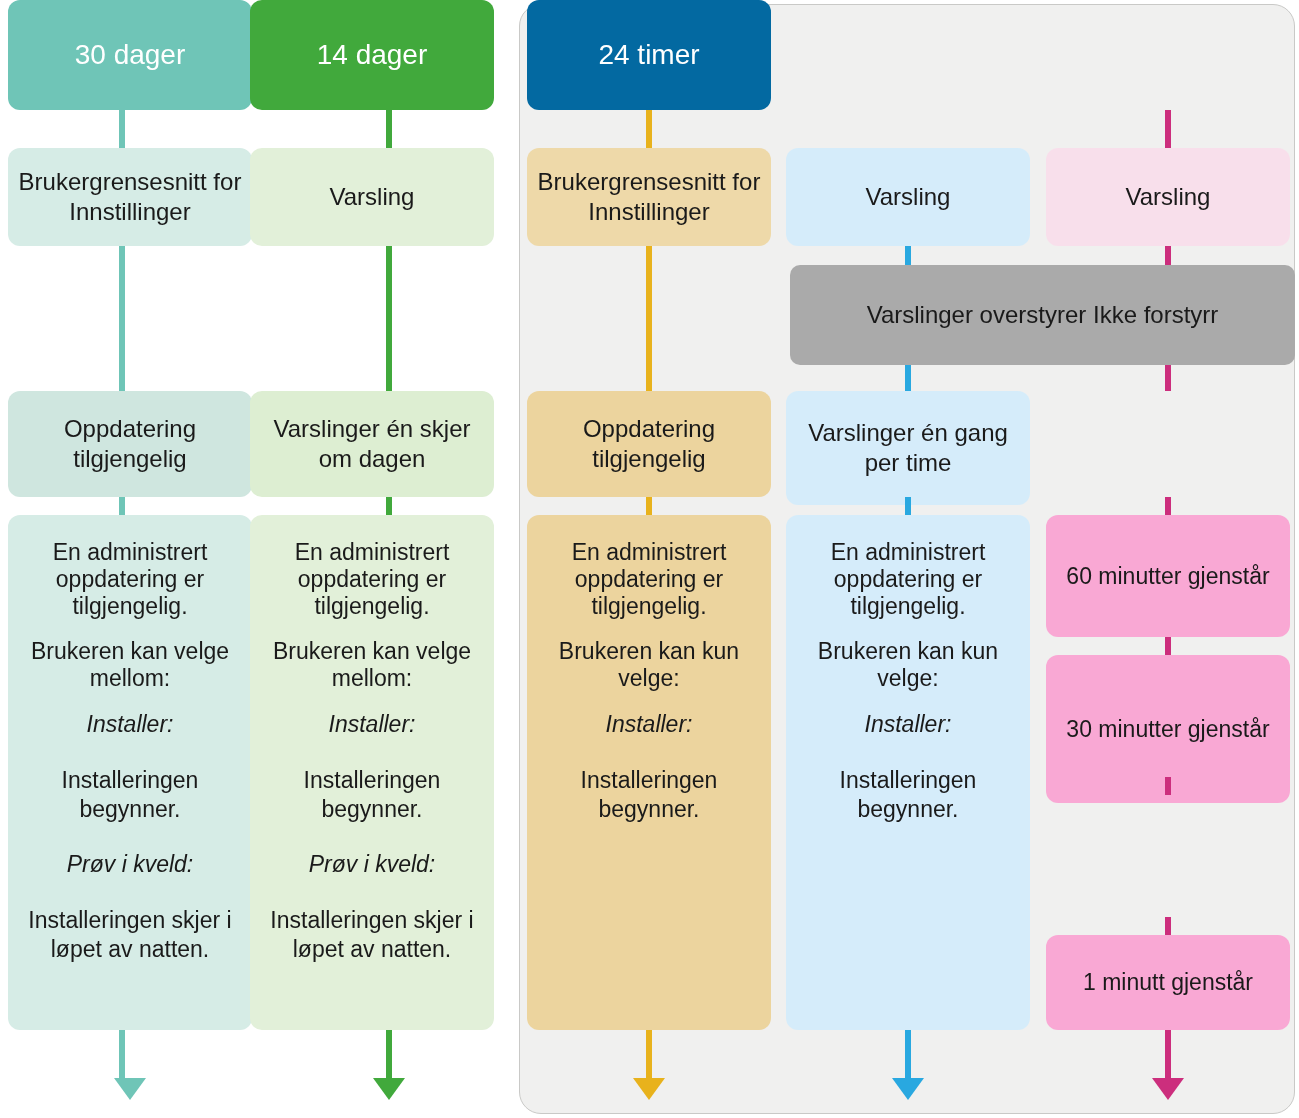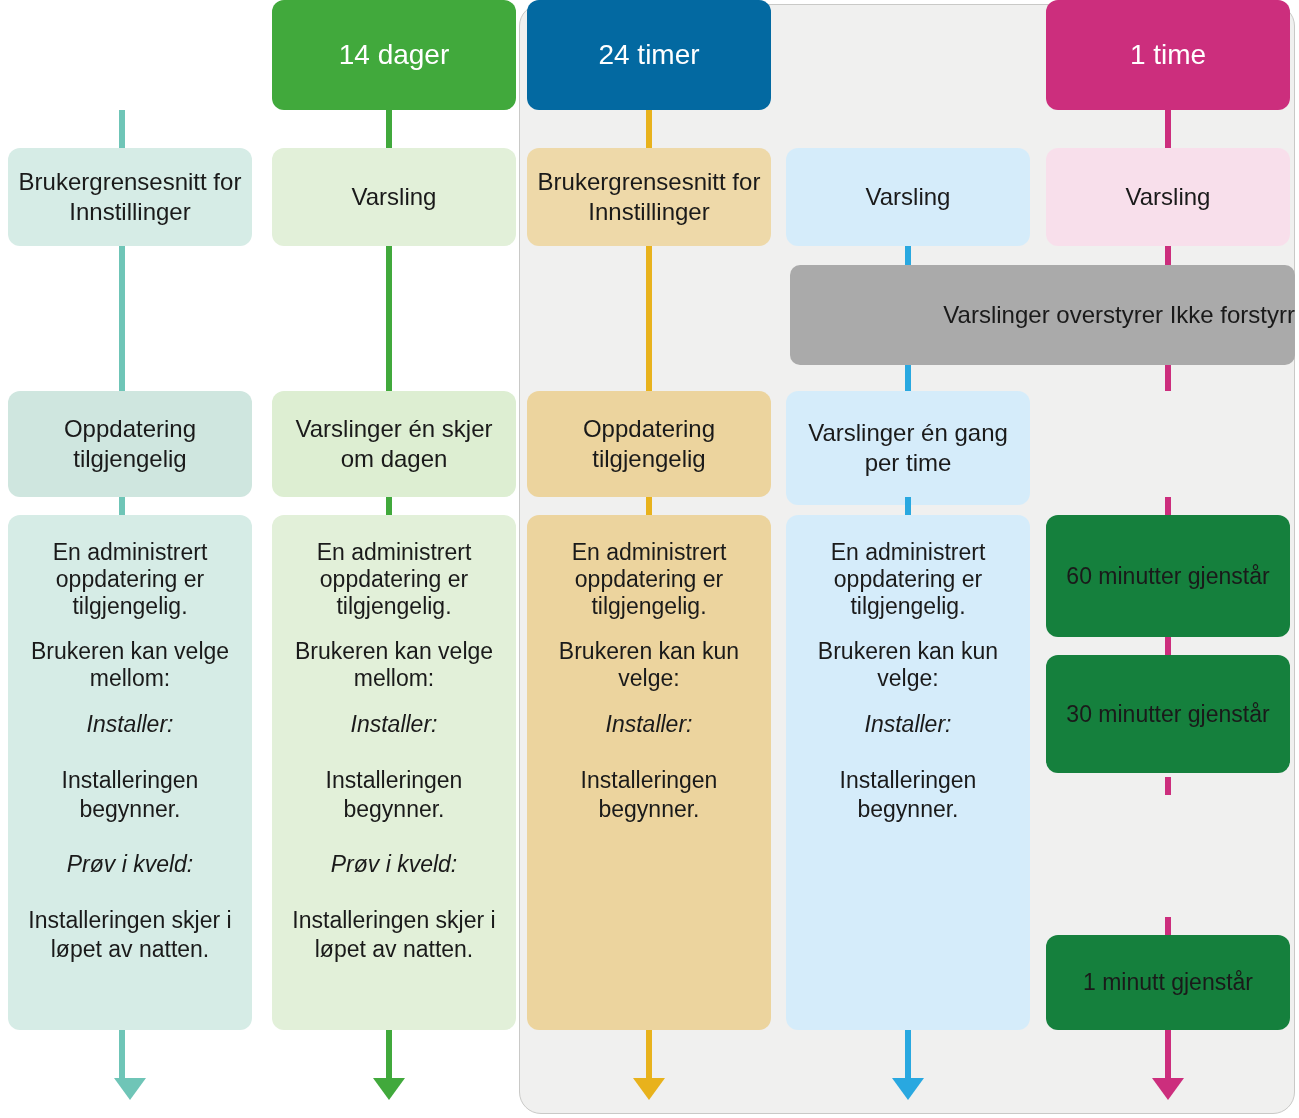--- a/index.html
+++ b/index.html
@@ -4,21 +4,21 @@
 <style>
   html,body{margin:0;padding:0;background:#ffffff;}
   body{width:1299px;height:1118px;font-family:"Liberation Sans",sans-serif;position:relative;overflow:hidden;}
   #stage{position:relative;width:1299px;height:1118px;}
 
   
   .panel{position:absolute;left:519px;top:4px;width:776px;height:1110px;background:#f0f0ef;border:1px solid #c9c9c7;border-radius:22px;box-sizing:border-box;}
 
   .col{position:absolute;top:0;width:244px;}
   .col.c0{left:8px}
-  .col.c1{left:272px}
+  .col.c1{left:250px}
   .col.c2{left:527px}
   .col.c3{left:786px}
   .col.c4{left:1046px}
 
   .hdr{height:110px;border-radius:12px;display:flex;align-items:center;justify-content:center;color:#ffffff;font-size:28px;}
   .box{border-radius:12px;display:flex;align-items:center;justify-content:center;text-align:center;color:#1a1a1a;box-sizing:border-box;padding:8px 10px;}
   .box span{display:block;line-height:1.25;}
   .connector{position:absolute;width:6px;left:119px;}
   .arrow{position:absolute;left:106px;width:0;height:0;border-left:16px solid transparent;border-right:16px solid transparent;}
 
@@ -31,50 +31,53 @@
   
   .f0{background:#d6ece6}
   .f1{background:#e2f0d9}
   .f2{background:#eed9a9}
   .f3{background:#d5ecfa}
   .f4{background:#f8dfeb}
 
   .b0{background:#cfe6df}
   .b1{background:#ddeed2}
   .b2{background:#ecd49e}
-  .b4{background:#15803d}
+  .b4{background:#f9a8d4}
 
   
   .l0{background:#6fc5b7}
   .l1{background:#41a93c}
   .l2{background:#e8b21c}
   .l3{background:#29a8e0}
   .l4{background:#cc2e7d}
 
   .a0{border-top:22px solid #6fc5b7}
   .a1{border-top:22px solid #41a93c}
   .a2{border-top:22px solid #e8b21c}
   .a3{border-top:22px solid #29a8e0}
   .a4{border-top:22px solid #cc2e7d}
 
   .fs24{font-size:24px}
   .fs23{font-size:23px}
   .ital{font-style:italic}
 
-  .override{position:absolute;left:790px;top:265px;width:505px;height:100px;background:#aaaaaa;border-radius:10px;display:flex;align-items:center;justify-content:flex-end;font-size:24px;color:#1a1a1a;text-align:center;}
+  .override{position:absolute;left:790px;top:265px;width:505px;height:100px;background:#aaaaaa;border-radius:10px;display:flex;align-items:center;justify-content:center;font-size:24px;color:#1a1a1a;text-align:center;}
   .para{margin:0 0 18px 0;}
   .para:last-child{margin-bottom:8px}
 </style>
 </head>
 <body>
 
 <div id="stage">
 
   <div class="panel"></div>
 
+  <div class="col c0">
+    <div class="hdr h0">30 dager</div>
+  </div>
   <div class="connector l0" style="top:110px;height:38px"></div>
   <div class="col c0" style="top:148px">
     <div class="box f0 fs24" style="height:98px">
         <span>Brukergrensesnitt for Innstillinger</span>
       </div>
   </div>
   <div class="connector l0" style="top:246px;height:145px"></div>
   <div class="col c0" style="top:391px">
     <div class="box b0 fs24" style="height:106px">
         <span>Oppdatering tilgjengelig</span>
@@ -166,39 +169,36 @@
       <div>
         <p class="para">En administrert oppdatering er tilgjengelig.</p>
         <p class="para">Brukeren kan kun velge:</p>
         <p class="para"><span class="ital">Installer:</span><br><span>Installeringen begynner.</span></p>
       </div>
     </div>
   </div>
   <div class="connector l3" style="left:905px;top:1030px;height:50px"></div>
   <div class="arrow a3" style="left:892px;top:1078px"></div>
 
-  <div class="col c4">
-    <div class="hdr h4">1 time</div>
-  </div>
   <div class="connector l4" style="left:1165px;top:110px;height:38px"></div>
   <div class="col c4" style="top:148px">
     <div class="box f4 fs24" style="height:98px">
         <span>Varsling</span>
       </div>
   </div>
   <div class="connector l4" style="left:1165px;top:246px;height:145px"></div>
   <div class="connector l4" style="left:1165px;top:497px;height:18px"></div>
   <div class="col c4" style="top:515px">
     <div class="box b4 fs23" style="height:122px">
         <span>60 minutter gjenstår</span>
       </div>
   </div>
   <div class="connector l4" style="left:1165px;top:637px;height:18px"></div>
   <div class="col c4" style="top:655px">
-    <div class="box b4 fs23" style="height:118px">
+    <div class="box b4 fs23" style="height:148px">
         <span>30 minutter gjenstår</span>
       </div>
   </div>
   <div class="connector l4" style="left:1165px;top:777px;height:18px"></div>
   <div class="connector l4" style="left:1165px;top:917px;height:18px"></div>
   <div class="col c4" style="top:935px">
     <div class="box b4 fs23" style="height:95px">
         <span>1 minutt gjenstår</span>
       </div>
   </div>

